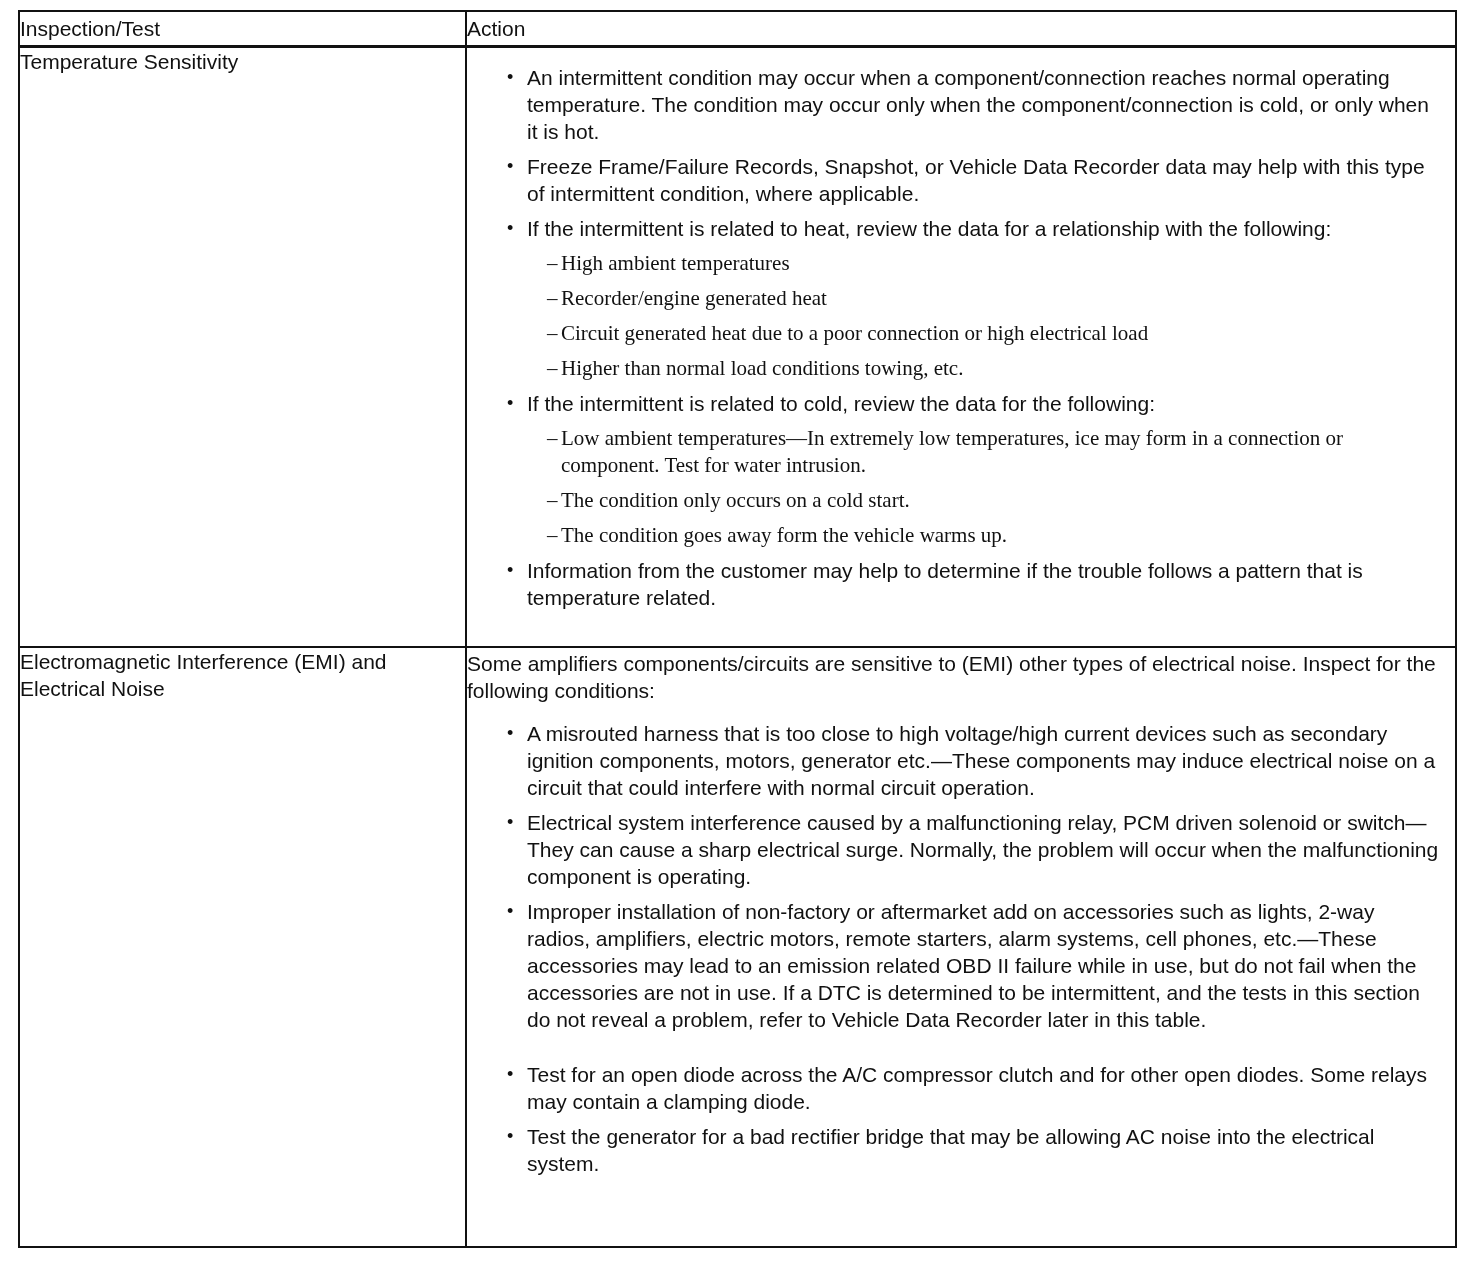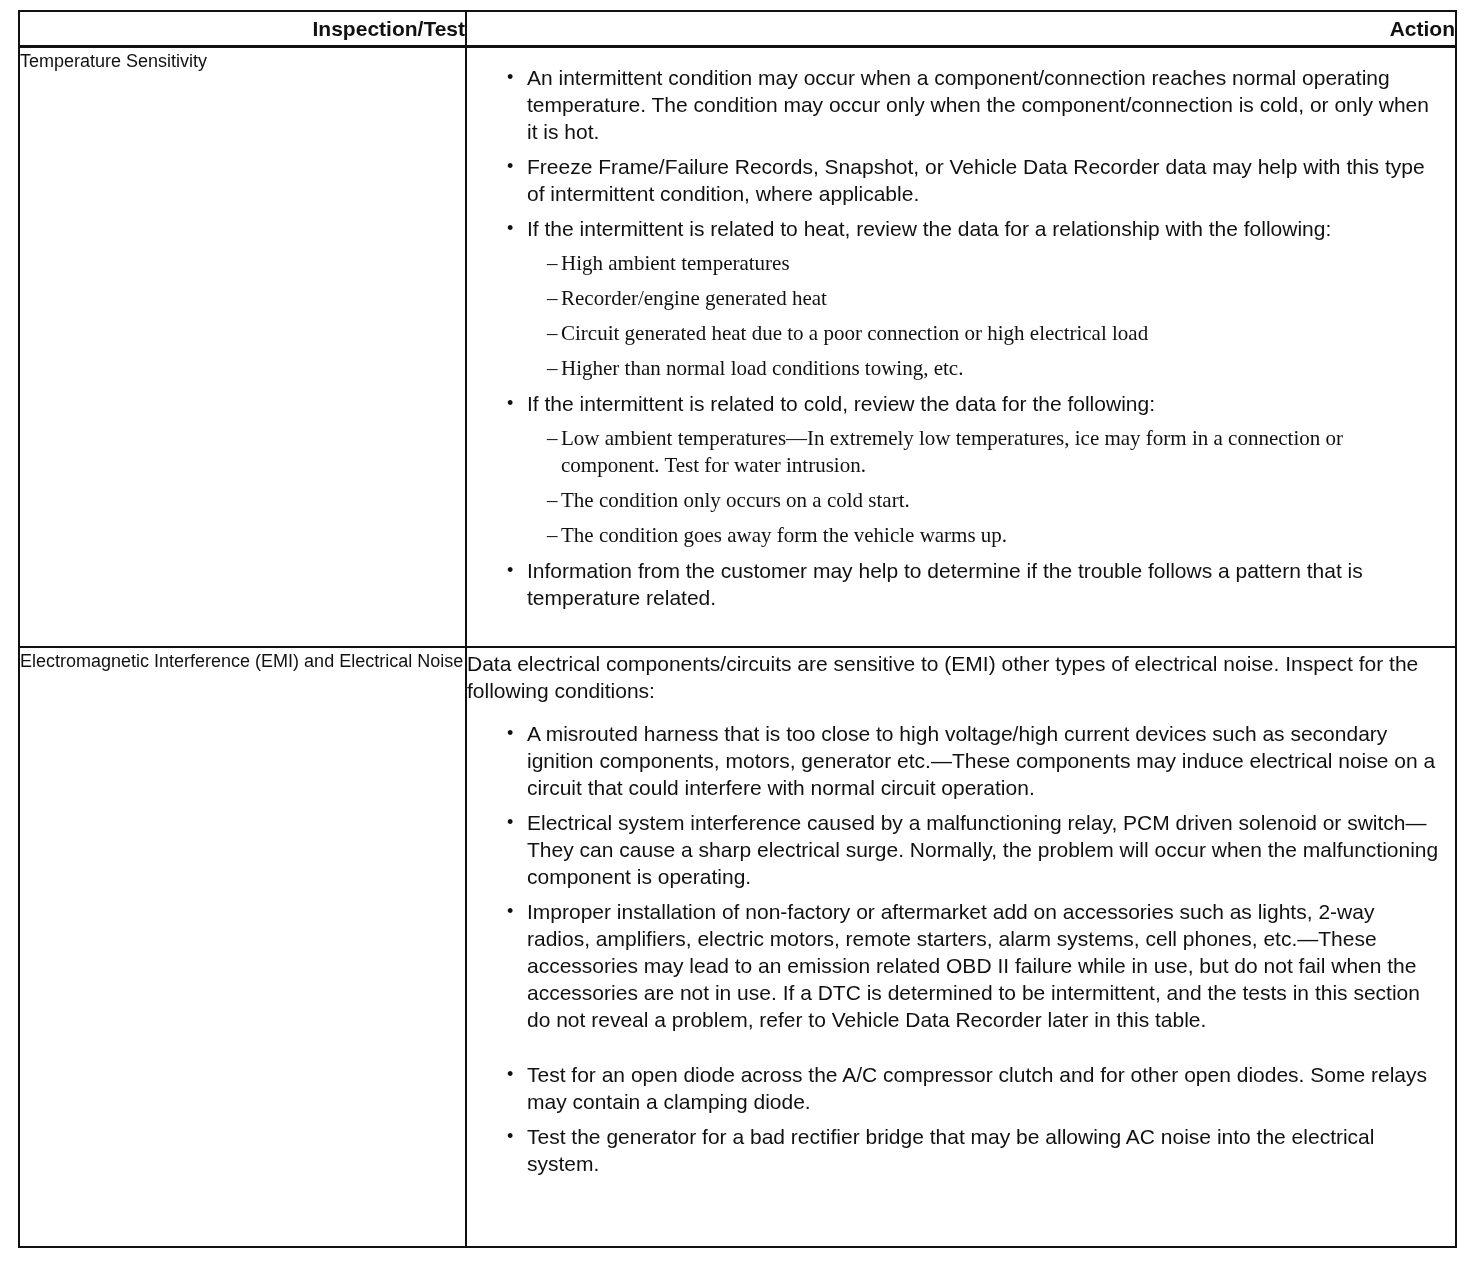--- a/index.html
+++ b/index.html
@@ -1,24 +1,24 @@
 <!DOCTYPE html>
 <html><head>
 <meta charset="utf-8">
 <style>
   html, body { margin: 0; padding: 0; background: #ffffff; }
   body { width: 1472px; height: 1278px; position: relative; overflow: hidden;
          font-family: "Liberation Sans", sans-serif; color: #111; }
   table.doc { position: absolute; left: 18px; top: 10px; width: 1437px;
               border-collapse: collapse; table-layout: fixed; }
   table.doc td, table.doc th { border: 2px solid #111; vertical-align: top; padding: 0; }
-  th { font-weight: bold; font-size: 21px; height: 33px; text-align: right; vertical-align: middle !important; border-bottom-width: 3px !important; }
+  th { font-weight: normal; font-size: 21px; height: 33px; text-align: left; vertical-align: middle !important; border-bottom-width: 3px !important; }
   col.c1 { width: 447px; }
   col.c2 { width: 990px; }
-  td.label { font-size: 18px; line-height: 27px; padding: 16px 12px 0 14px; }
+  td.label { font-size: 21px; line-height: 27px; padding: 16px 12px 0 14px; }
   td.action { font-size: 21px; line-height: 27px; padding: 6px 14px 8px 12px; }
   .row1 td { height: 598px; border-bottom-width: 3px; }
   .row2 td { height: 598px; }
   ul.bullets { list-style: none; margin: 16px; padding: 0; }
   ul.bullets > li { position: relative; padding-left: 44px; margin: 0 0 8px 0; }
   ul.bullets > li::before { content: "\2022"; position: absolute; left: 24px; top: 0; font-size: 18px; }
   ul.dash { list-style: none; margin: 8px 0 0 0; padding: 0; }
   ul.dash > li { position: relative; padding-left: 34px; margin: 0 0 8px 0; text-indent: -14px; font-family: Liberation Serif, serif; }
   ul.dash > li .dash-mark { display: inline-block; width: 14px; text-indent: 0; }
   p.intro { margin: 2px 0 8px 0; }
@@ -60,21 +60,21 @@
               <li><span class="dash-mark">–</span><span>The condition goes away form the vehicle warms up.</span></li>
             </ul>
           </li>
           <li><span>Information from the customer may help to determine if the trouble follows a pattern that is temperature related.</span></li>
         </ul>
       </td>
     </tr>
     <tr class="row2">
       <td class="label">Electromagnetic Interference (EMI) and Electrical Noise</td>
       <td class="action">
-        <p class="intro">Data electrical components/circuits are sensitive to (EMI) other types of electrical noise. Inspect for the following conditions:</p>
+        <p class="intro">Some amplifiers components/circuits are sensitive to (EMI) other types of electrical noise. Inspect for the following conditions:</p>
         <ul class="bullets">
           <li><span>A misrouted harness that is too close to high voltage/high current devices such as secondary ignition components, motors, generator etc.—These components may induce electrical noise on a circuit that could interfere with normal circuit operation.</span></li>
           <li><span>Electrical system interference caused by a malfunctioning relay, PCM driven solenoid or switch—They can cause a sharp electrical surge. Normally, the problem will occur when the malfunctioning component is operating.</span></li>
           <li><span>Improper installation of non-factory or aftermarket add on accessories such as lights, 2-way radios, amplifiers, electric motors, remote starters, alarm systems, cell phones, etc.—These accessories may lead to an emission related OBD II failure while in use, but do not fail when the accessories are not in use. If a DTC is determined to be intermittent, and the tests in this section do not reveal a problem, refer to Vehicle Data Recorder later in this table.</span><div class="gap"></div></li>
           <li><span>Test for an open diode across the A/C compressor clutch and for other open diodes. Some relays may contain a clamping diode.</span></li>
           <li><span>Test the generator for a bad rectifier bridge that may be allowing AC noise into the electrical system.</span></li>
         </ul>
       </td>
     </tr>
   </tbody>

